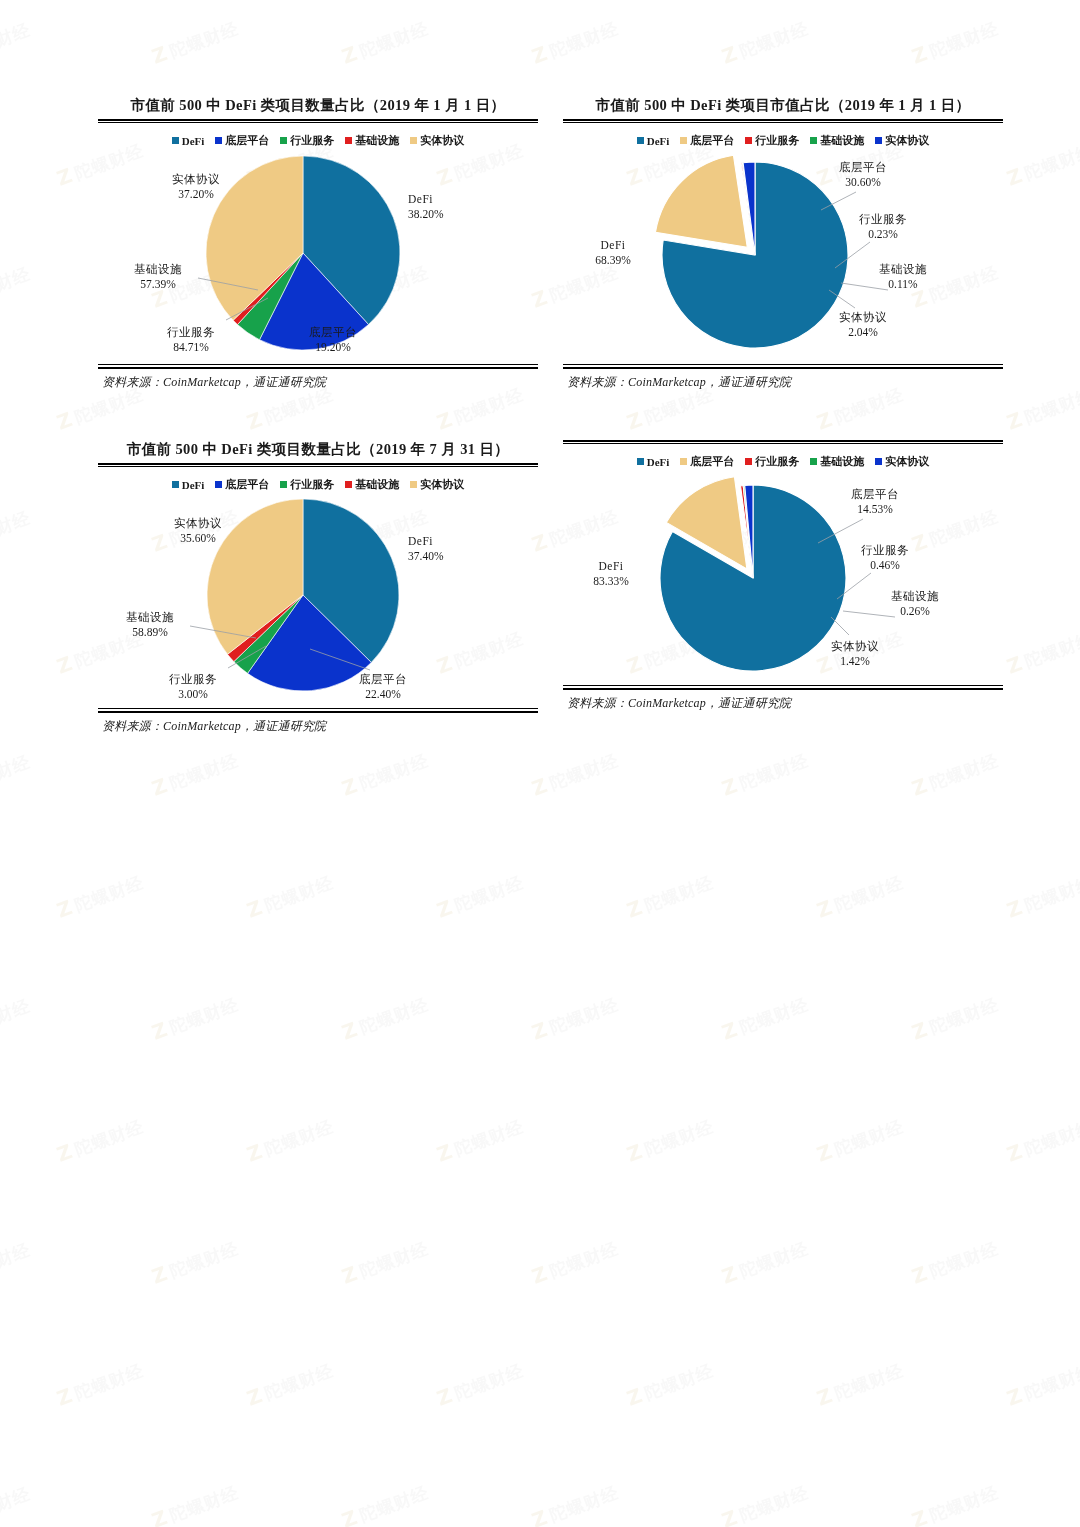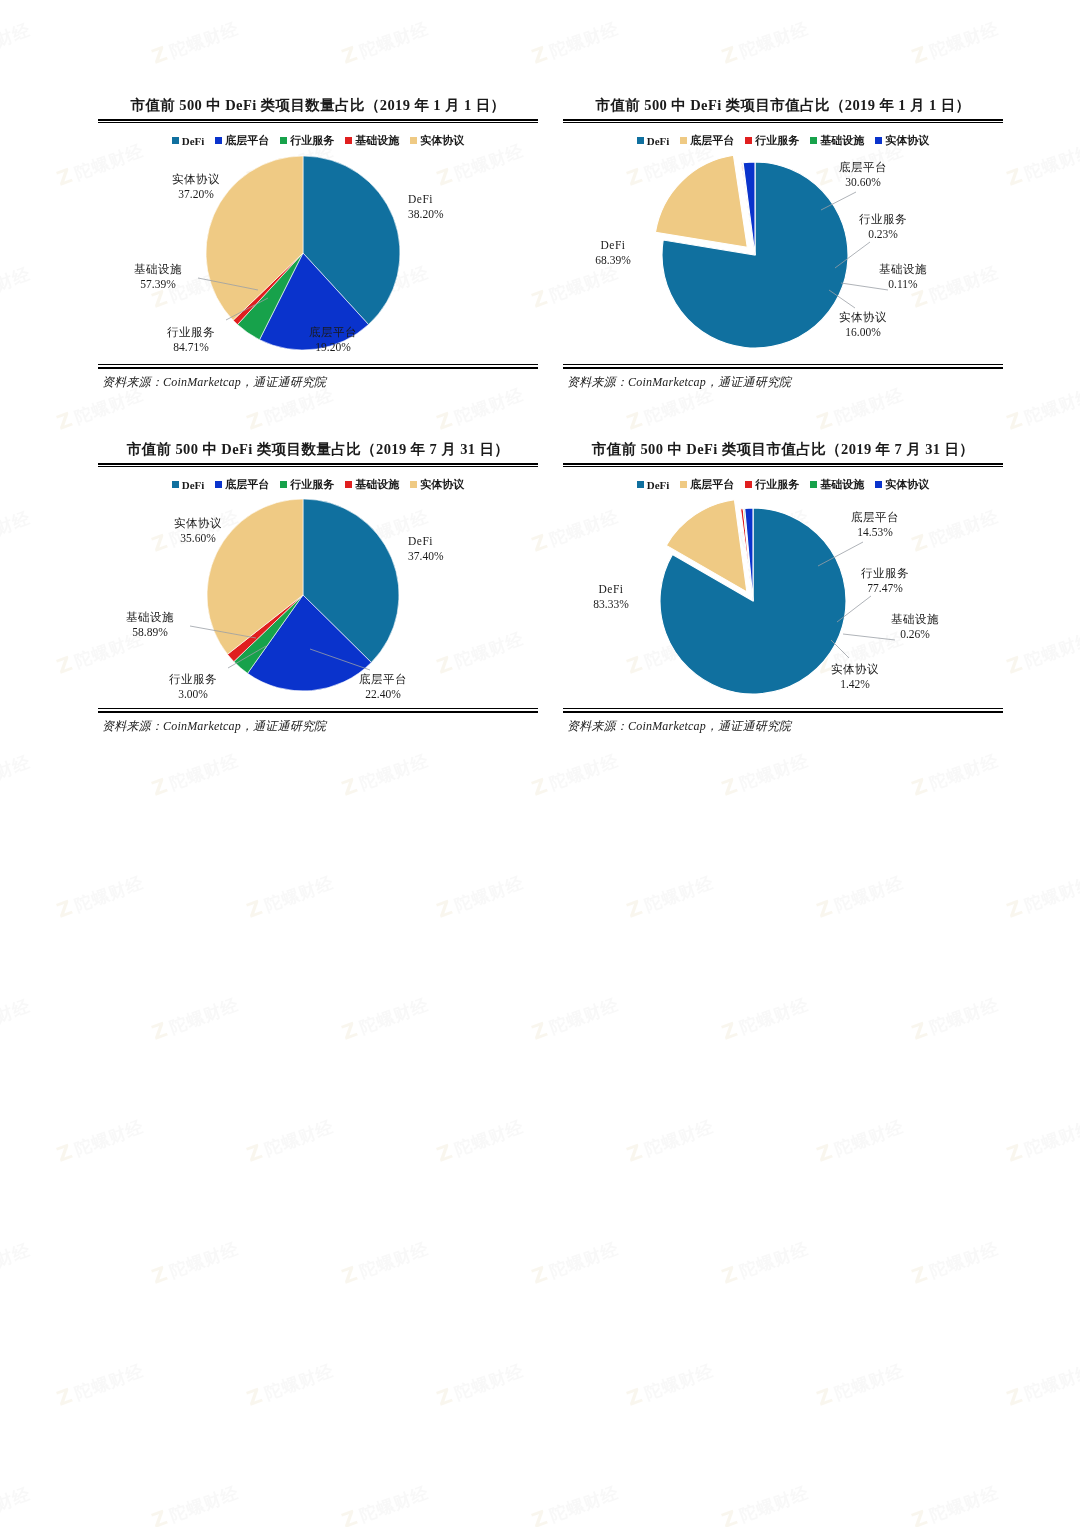--- a/index.html
+++ b/index.html
@@ -343,21 +343,21 @@
         <div class="dlabel" style="top: 62px; left: 320px; transform: translateX(-50%);">
           <span class="nm">行业服务</span>
           <span class="pc">0.23%</span>
         </div>
         <div class="dlabel" style="top: 112px; left: 340px; transform: translateX(-50%);">
           <span class="nm">基础设施</span>
           <span class="pc">0.11%</span>
         </div>
         <div class="dlabel" style="top: 160px; left: 300px; transform: translateX(-50%);">
           <span class="nm">实体协议</span>
-          <span class="pc">16.00%</span>
+          <span class="pc">2.04%</span>
         </div>
       </div>
     <div class="src-wrap">
       <div class="src-rule-thin"></div>
       <div class="src-rule-thick"></div>
       <div class="src-text">资料来源：CoinMarketcap，通证通研究院</div>
     </div>
   </div>
 
   <div class="figure" id="fig-3">
@@ -419,21 +419,20 @@
         </div>
       </div>
     <div class="src-wrap">
       <div class="src-rule-thin"></div>
       <div class="src-rule-thick"></div>
       <div class="src-text">资料来源：CoinMarketcap，通证通研究院</div>
     </div>
   </div>
 
   <div class="figure" id="fig-4">
-    <div class="fig-title">市值前 500 中 DeFi 类项目市值占比（2019 年 7 月 31 日）</div>
     <div class="rule-thick"></div>
     <div class="rule-thin"></div>
     <div class="legend">
         <span class="item">
           <span class="swatch" style="background: rgb(16, 112, 159);"></span>
           <span>DeFi</span>
         </span>
         <span class="item">
           <span class="swatch" style="background: rgb(239, 202, 132);"></span>
           <span>底层平台</span>
@@ -466,21 +465,21 @@
         <div class="dlabel" style="top: 88px; left: 48px; transform: translateX(-50%);">
           <span class="nm">DeFi</span>
           <span class="pc">83.33%</span>
         </div>
         <div class="dlabel" style="top: 16px; left: 312px; transform: translateX(-50%);">
           <span class="nm">底层平台</span>
           <span class="pc">14.53%</span>
         </div>
         <div class="dlabel" style="top: 72px; left: 322px; transform: translateX(-50%);">
           <span class="nm">行业服务</span>
-          <span class="pc">77.47%</span>
+          <span class="pc">0.46%</span>
         </div>
         <div class="dlabel" style="top: 118px; left: 352px; transform: translateX(-50%);">
           <span class="nm">基础设施</span>
           <span class="pc">0.26%</span>
         </div>
         <div class="dlabel" style="top: 168px; left: 292px; transform: translateX(-50%);">
           <span class="nm">实体协议</span>
           <span class="pc">1.42%</span>
         </div>
       </div>

